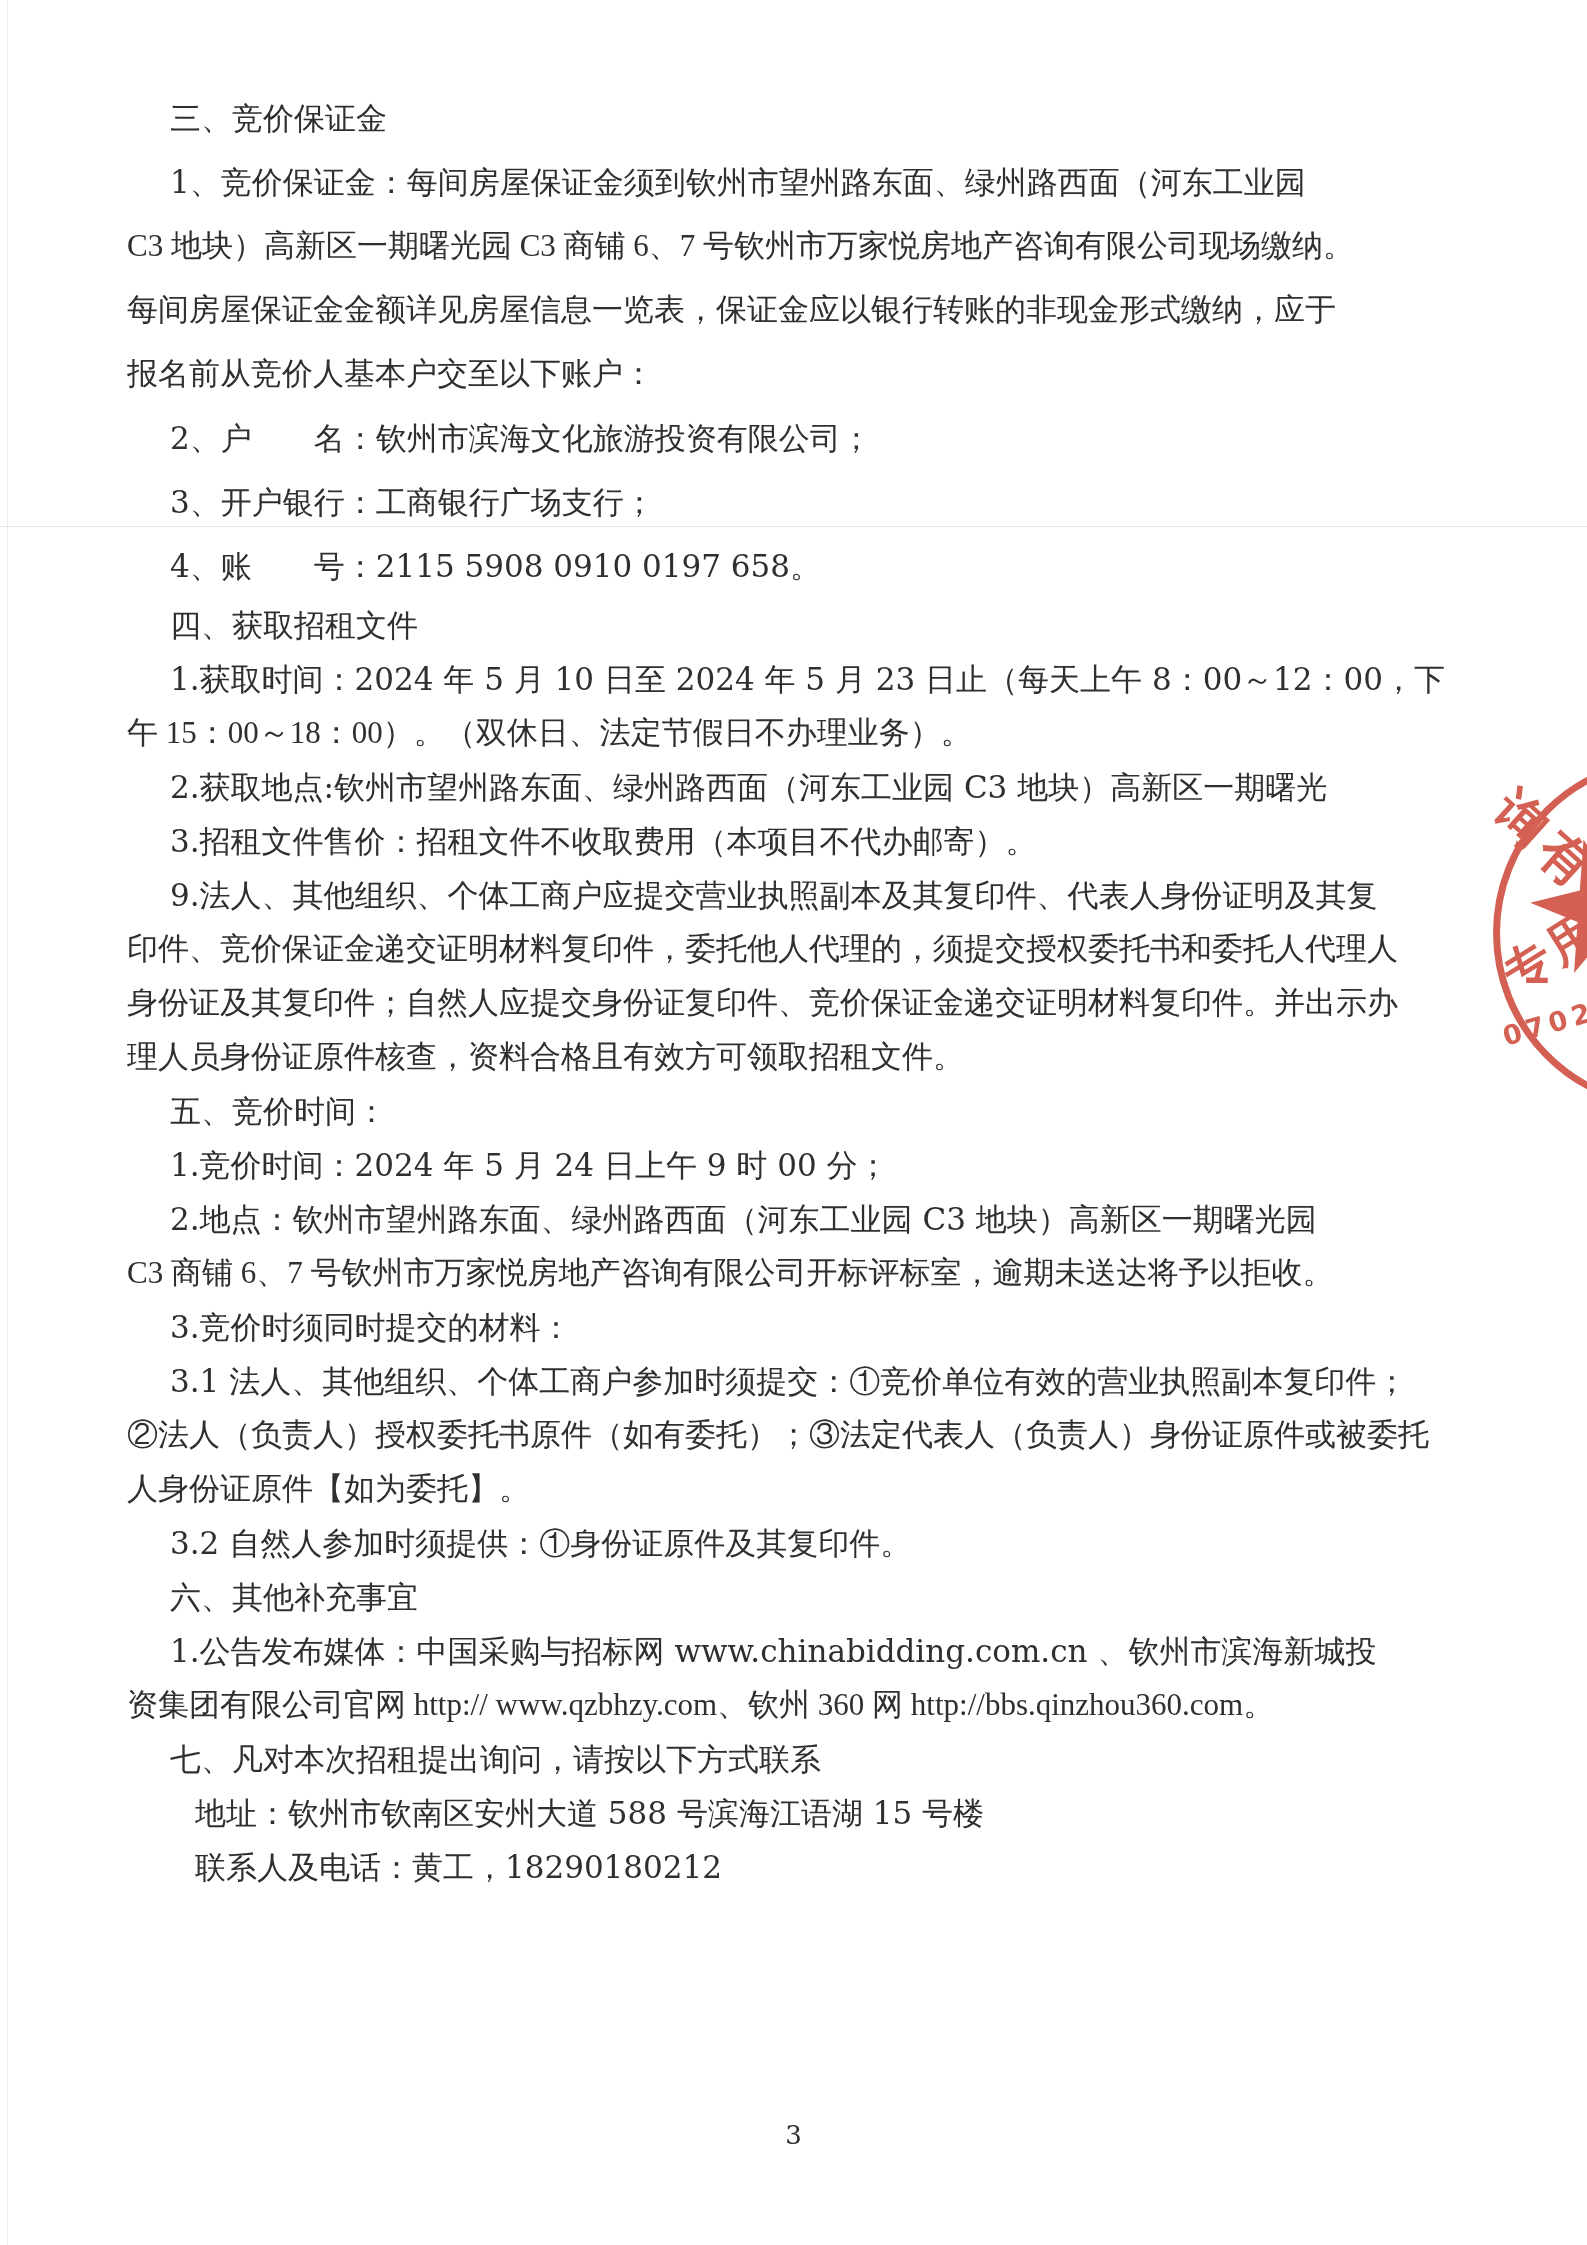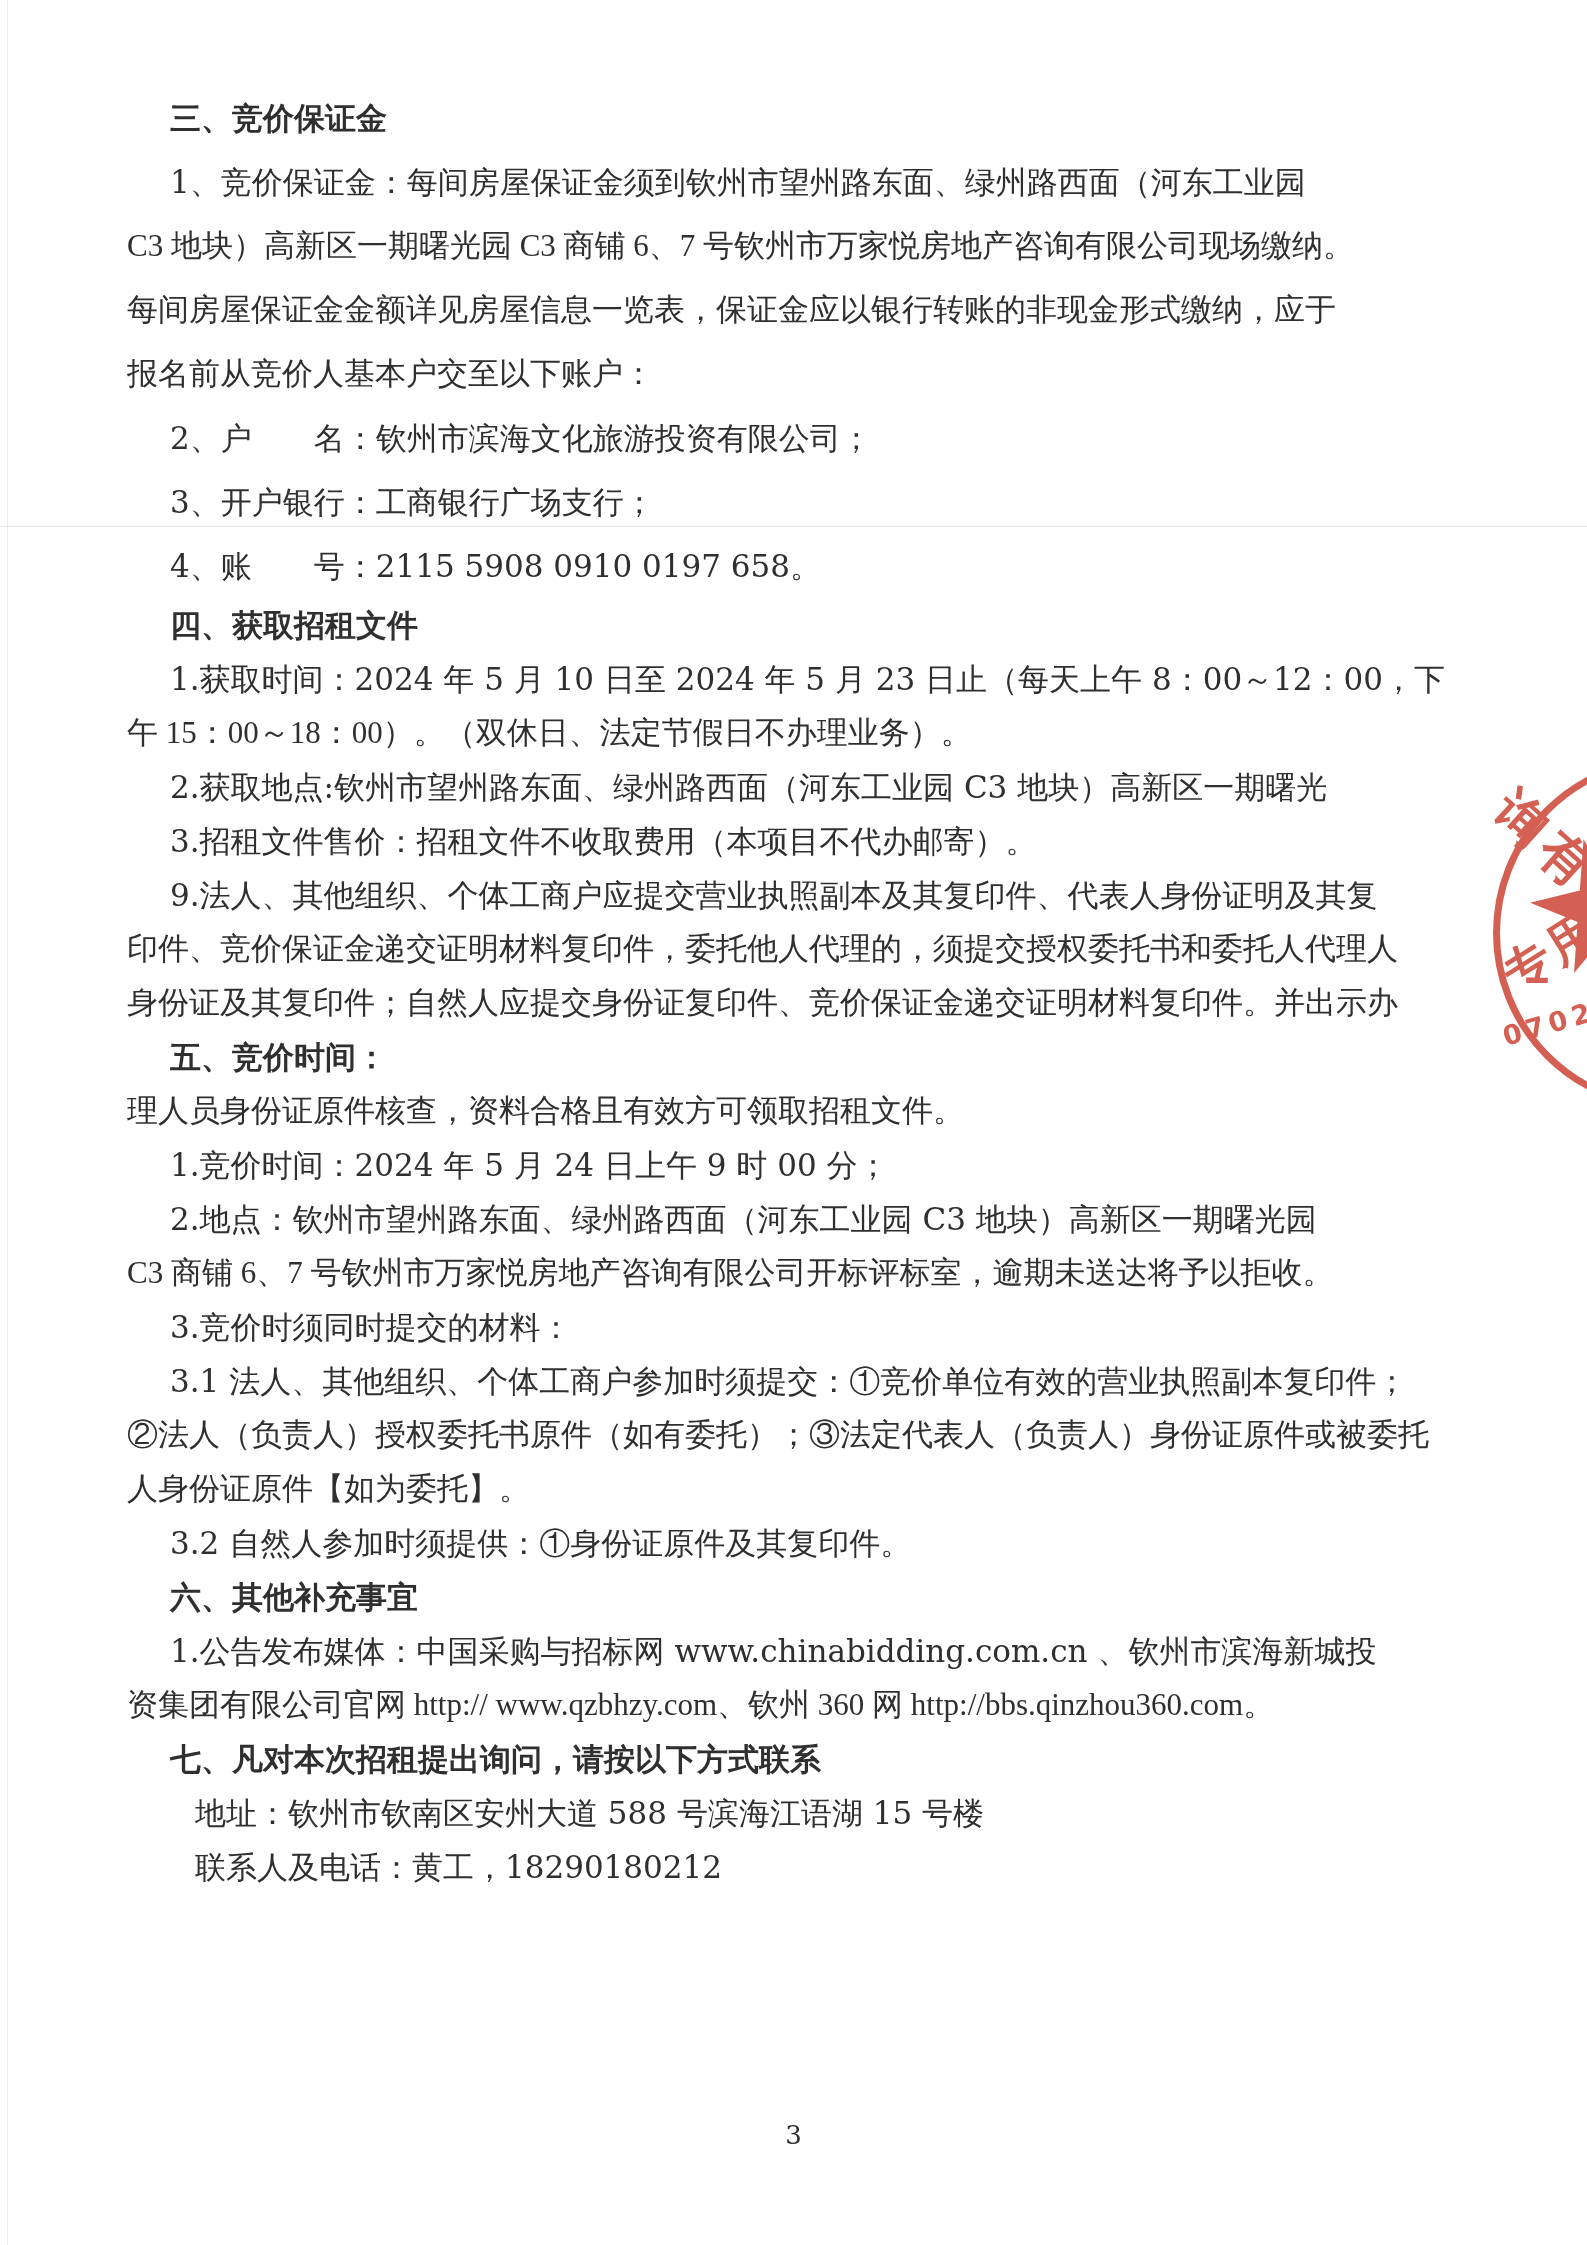--- a/index.html
+++ b/index.html
@@ -20,21 +20,21 @@
     position:absolute;left:7px;top:0;width:1px;height:2245px;
     background:#d8d8d8;opacity:.45;
   }
   
   .doc{
     position:absolute;left:127px;top:86px;width:1340px;
     font-size:31px;
   }
   .line{height:54px;line-height:54px;white-space:nowrap;}
   .line.wide{height:64px;line-height:64px;}
-  .heading{font-weight:700;padding-left:43px;}
+  .heading{font-weight:400;padding-left:43px;}
   .indent{padding-left:43px;}
   .flush{padding-left:0;font-family:Liberation Serif, serif;}
   .sub{padding-left:68px;}
   .page-number{
     position:absolute;left:0;top:2120px;width:1587px;
     text-align:center;font-size:26px;color:#2f2f2f;
   }
   
   .stamp{
     position:absolute;left:1493px;top:756px;width:354px;height:354px;
@@ -84,22 +84,22 @@
       <div class="line indent wide">3、开户银行：工商银行广场支行；</div>
       <div class="line indent wide">4、账　　号：2115 5908 0910 0197 658。</div>
       <div class="line heading">四、获取招租文件</div>
       <div class="line indent">1.获取时间：2024 年 5 月 10 日至 2024 年 5 月 23 日止（每天上午 8：00～12：00，下</div>
       <div class="line flush">午 15：00～18：00）。（双休日、法定节假日不办理业务）。</div>
       <div class="line indent">2.获取地点:钦州市望州路东面、绿州路西面（河东工业园 C3 地块）高新区一期曙光</div>
       <div class="line indent">3.招租文件售价：招租文件不收取费用（本项目不代办邮寄）。</div>
       <div class="line indent">9.法人、其他组织、个体工商户应提交营业执照副本及其复印件、代表人身份证明及其复</div>
       <div class="line flush">印件、竞价保证金递交证明材料复印件，委托他人代理的，须提交授权委托书和委托人代理人</div>
       <div class="line flush">身份证及其复印件；自然人应提交身份证复印件、竞价保证金递交证明材料复印件。并出示办</div>
+      <div class="line flush">理人员身份证原件核查，资料合格且有效方可领取招租文件。</div>
       <div class="line heading">五、竞价时间：</div>
-      <div class="line flush">理人员身份证原件核查，资料合格且有效方可领取招租文件。</div>
       <div class="line indent">1.竞价时间：2024 年 5 月 24 日上午 9 时 00 分；</div>
       <div class="line indent">2.地点：钦州市望州路东面、绿州路西面（河东工业园 C3 地块）高新区一期曙光园</div>
       <div class="line flush">C3 商铺 6、7 号钦州市万家悦房地产咨询有限公司开标评标室，逾期未送达将予以拒收。</div>
       <div class="line indent">3.竞价时须同时提交的材料：</div>
       <div class="line indent">3.1 法人、其他组织、个体工商户参加时须提交：①竞价单位有效的营业执照副本复印件；</div>
       <div class="line flush">②法人（负责人）授权委托书原件（如有委托）；③法定代表人（负责人）身份证原件或被委托</div>
       <div class="line flush">人身份证原件【如为委托】。</div>
       <div class="line indent">3.2 自然人参加时须提供：①身份证原件及其复印件。</div>
       <div class="line heading">六、其他补充事宜</div>
       <div class="line indent">1.公告发布媒体：中国采购与招标网 www.chinabidding.com.cn 、钦州市滨海新城投</div>

